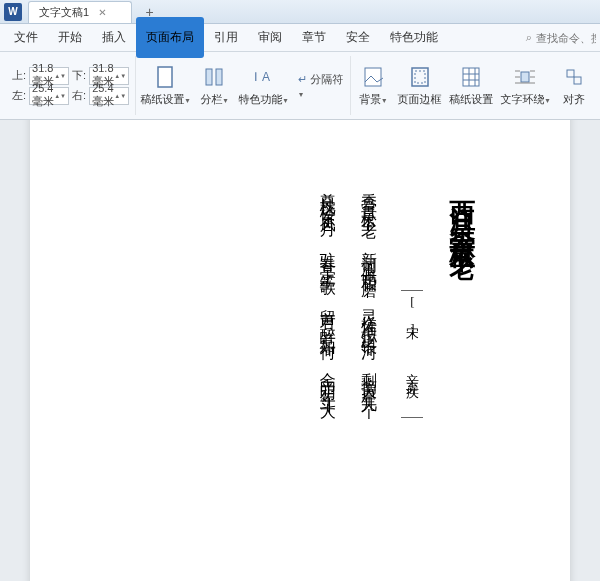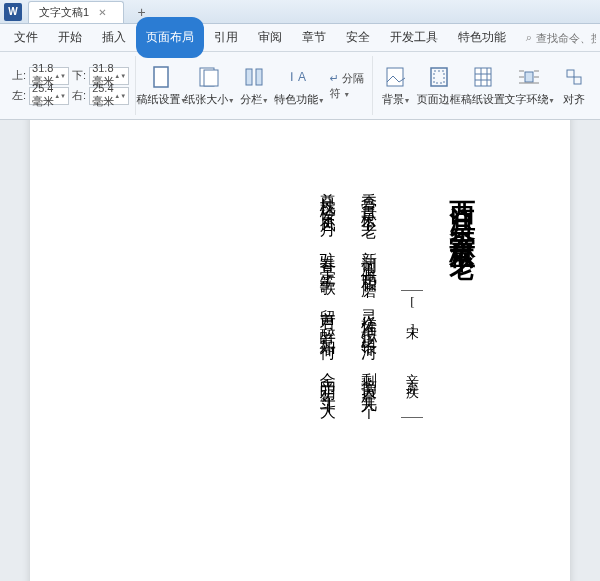--- a/index.html
+++ b/index.html
@@ -1,24 +1,24 @@
 <!DOCTYPE html>
 <html><head>
 <meta charset="utf-8">
 <style>
 *{margin:0;padding:0;box-sizing:border-box;font-family:"Microsoft YaHei",SimSun,sans-serif}
 body{width:600px;height:581px;overflow:hidden;background:#fff;font-size:12px;color:#333}
 .titlebar{height:24px;background:linear-gradient(#e8f0f8,#d8e4f0);display:flex;align-items:center;border-bottom:1px solid #b8c8d8}
 .app-icon{width:18px;height:18px;margin:0 4px;background:#2b5797;border-radius:2px;display:inline-flex;align-items:center;justify-content:center;color:#fff;font-size:10px;font-weight:bold}
-.tab{padding:3px 16px 3px 10px;background:#fff;border:1px solid #b8c8d8;border-bottom:none;border-radius:3px 3px 0 0;margin-left:2px;font-size:11px;position:relative}
+.tab{padding:3px 24px 3px 10px;background:#fff;border:1px solid #b8c8d8;border-bottom:none;border-radius:3px 3px 0 0;margin-left:2px;font-size:11px;position:relative}
 .tab-close{color:#888;margin-left:6px;font-size:10px}
 .tab-add{width:20px;text-align:center;color:#666;margin-left:8px;font-size:14px}
 .menubar{height:28px;background:#f5f8fc;display:flex;align-items:center;border-bottom:1px solid #d0d8e0;padding:0 4px}
 .menu-item{padding:12px 10px;font-size:12px;color:#333;cursor:pointer}
-.menu-item.active{background:#2b7cd3;color:#ffffff;border-radius:12px}
+.menu-item.active{background:#2b7cd3;color:#000000;border-radius:3px}
 .menu-spacer{flex:1}
 .search-wrap{display:flex;align-items:center;color:#888;font-size:11px}
 .search-wrap input{border:none;background:transparent;font-size:11px;width:60px;margin-left:4px;outline:none}
 .ribbon{height:68px;background:#f5f8fc;border-bottom:1px solid #c8d0d8;display:flex;padding:4px 6px;gap:2px}
 .ribbon-group{display:flex;flex-direction:column;justify-content:center;padding:0 6px;border-right:1px solid #e0e4e8;gap:2px}
 .margin-row{display:flex;align-items:center;gap:3px;font-size:11px;color:#444}
 .margin-input{width:40px;height:18px;border:1px solid #c0c8d0;background:#fff;font-size:11px;padding:0 2px;display:flex;align-items:center;justify-content:flex-start}
 .spinner{display:flex;flex-direction:column;font-size:6px;line-height:6px;color:#666}
 .ribbon-btn{display:flex;flex-direction:column;align-items:center;justify-content:center;padding:2px 6px;gap:3px;cursor:pointer;min-width:40px}
 .ribbon-btn-icon{width:24px;height:24px;display:flex;align-items:center;justify-content:center}
@@ -48,21 +48,20 @@
 <div class="menubar">
   <div id="menu-slot" style="display:flex">
       <div class="menu-item">文件</div>
       <div class="menu-item">开始</div>
       <div class="menu-item">插入</div>
       <div class="menu-item active">页面布局</div>
       <div class="menu-item">引用</div>
       <div class="menu-item">审阅</div>
       <div class="menu-item">章节</div>
       <div class="menu-item">安全</div>
-      <div class="menu-item">开发工具</div>
       <div class="menu-item">特色功能</div>
     </div>
   <div class="menu-spacer"></div>
   <div class="search-wrap">
     <span>⌕</span>
     <input placeholder="查找命令、搜索模板" style="">
   </div>
 </div>
 
 <div class="ribbon">
@@ -93,29 +92,20 @@
     </div>
   </div>
 
   <div class="ribbon-btn">
     <span class="ribbon-btn-icon">
         <svg width="20" height="22">
           <rect x="3" y="1" width="14" height="20" fill="#fff" stroke="#5a7ca8" stroke-width="1.5"></rect>
         </svg>
       </span>
     <span class="ribbon-btn-label"><span>稿纸设置</span><span class="dd">▾</span></span>
-  </div>
-  <div class="ribbon-btn">
-    <span class="ribbon-btn-icon">
-        <svg width="22" height="22">
-          <rect x="2" y="2" width="14" height="18" fill="#fff" stroke="#5a7ca8"></rect>
-          <rect x="6" y="4" width="14" height="16" fill="#fff" stroke="#5a7ca8"></rect>
-        </svg>
-      </span>
-    <span class="ribbon-btn-label"><span>纸张大小</span><span class="dd">▾</span></span>
   </div>
   <div class="ribbon-btn">
     <span class="ribbon-btn-icon">
         <svg width="20" height="20">
           <rect x="2" y="2" width="6" height="16" fill="#cfe0f2" stroke="#5a7ca8"></rect>
           <rect x="12" y="2" width="6" height="16" fill="#cfe0f2" stroke="#5a7ca8"></rect>
         </svg>
       </span>
     <span class="ribbon-btn-label"><span>分栏</span><span class="dd">▾</span></span>
   </div>

